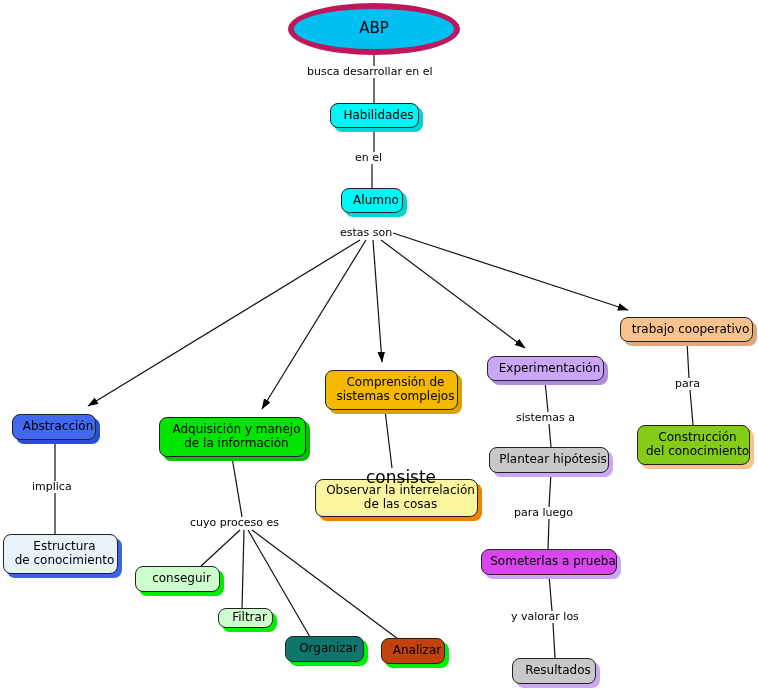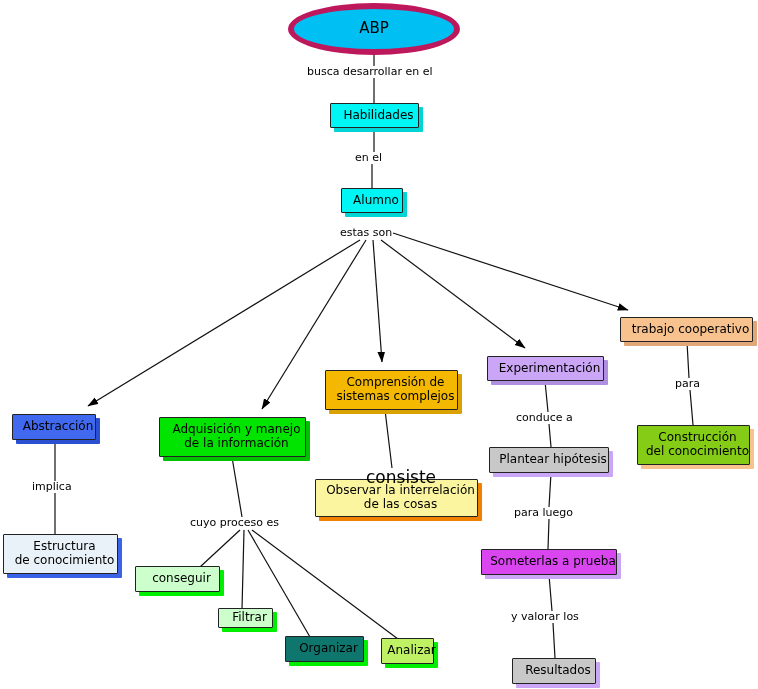--- a/index.html
+++ b/index.html
@@ -29,21 +29,21 @@
     align-items: center;
     justify-content: center;
     text-align: center;
     color: #000000;
     line-height: 1.15;
     white-space: pre;
     z-index: 5;
   }
   .node.rect {
     border: 1px solid #222222;
-    border-radius: 1px;
+    border-radius: 8px;
     padding-left: 8px;
   }
   .node.ellipse {
     border: 6px solid #be185d;
     border-radius: 50%;
   }
   .linklabel {
     position: absolute;
     color: #000000;
     background: transparent;
@@ -108,21 +108,21 @@
   </div>
   <div class="node rect" style="left: 135px; top: 566px; width: 85px; height: 26px; background: rgb(204, 255, 204); font-size: 12px; box-shadow: rgb(0, 238, 0) 4px 4px 0px;">
     <span>conseguir</span>
   </div>
   <div class="node rect" style="left: 218px; top: 608px; width: 55px; height: 20px; background: rgb(204, 255, 204); font-size: 12px; box-shadow: rgb(0, 238, 0) 4px 4px 0px;">
     <span>Filtrar</span>
   </div>
   <div class="node rect" style="left: 285px; top: 636px; width: 79px; height: 26px; background: #0f766e; font-size: 12px; box-shadow: rgb(0, 238, 0) 4px 4px 0px;">
     <span>Organizar</span>
   </div>
-  <div class="node rect" style="left: 381px; top: 638px; width: 53px; height: 26px; background: #bef264; font-size: 12px; box-shadow: rgb(0, 238, 0) 4px 4px 0px;">
+  <div class="node rect" style="left: 381px; top: 638px; width: 64px; height: 26px; background: #c2410c; font-size: 12px; box-shadow: rgb(0, 238, 0) 4px 4px 0px;">
     <span>Analizar</span>
   </div>
   <div class="node rect" style="left: 325px; top: 370px; width: 133px; height: 40px; background: rgb(245, 184, 0); font-size: 12px; box-shadow: rgb(217, 162, 0) 4px 4px 0px;">
     <span>Comprensión de
 sistemas complejos</span>
   </div>
   <div class="node rect" style="left: 315px; top: 479px; width: 163px; height: 38px; background: rgb(251, 245, 160); font-size: 12px; box-shadow: rgb(240, 128, 0) 4px 4px 0px;">
     <span>Observar la interrelación
 de las cosas</span>
   </div>
@@ -145,18 +145,18 @@
     <span>Construcción
 del conocimiento</span>
   </div>
 
   <div class="linklabel" style="left: 307px; top: 66px; font-size: 11px;">busca desarrollar en el</div>
   <div class="linklabel" style="left: 355px; top: 152px; font-size: 11px;">en el</div>
   <div class="linklabel" style="left: 340px; top: 227px; font-size: 11px;">estas son</div>
   <div class="linklabel" style="left: 32px; top: 481px; font-size: 11px;">implica</div>
   <div class="linklabel" style="left: 190px; top: 517px; font-size: 11px;">cuyo proceso es</div>
   <div class="linklabel" style="left: 366px; top: 468px; font-size: 17px;">consiste</div>
-  <div class="linklabel" style="left: 516px; top: 412px; font-size: 11px;">conduce a</div>
+  <div class="linklabel" style="left: 516px; top: 412px; font-size: 11px;">sistemas a</div>
   <div class="linklabel" style="left: 514px; top: 507px; font-size: 11px;">para luego</div>
   <div class="linklabel" style="left: 511px; top: 611px; font-size: 11px;">y valorar los</div>
   <div class="linklabel" style="left: 675px; top: 378px; font-size: 11px;">para</div>
 
 </div>
 
 </body></html>

